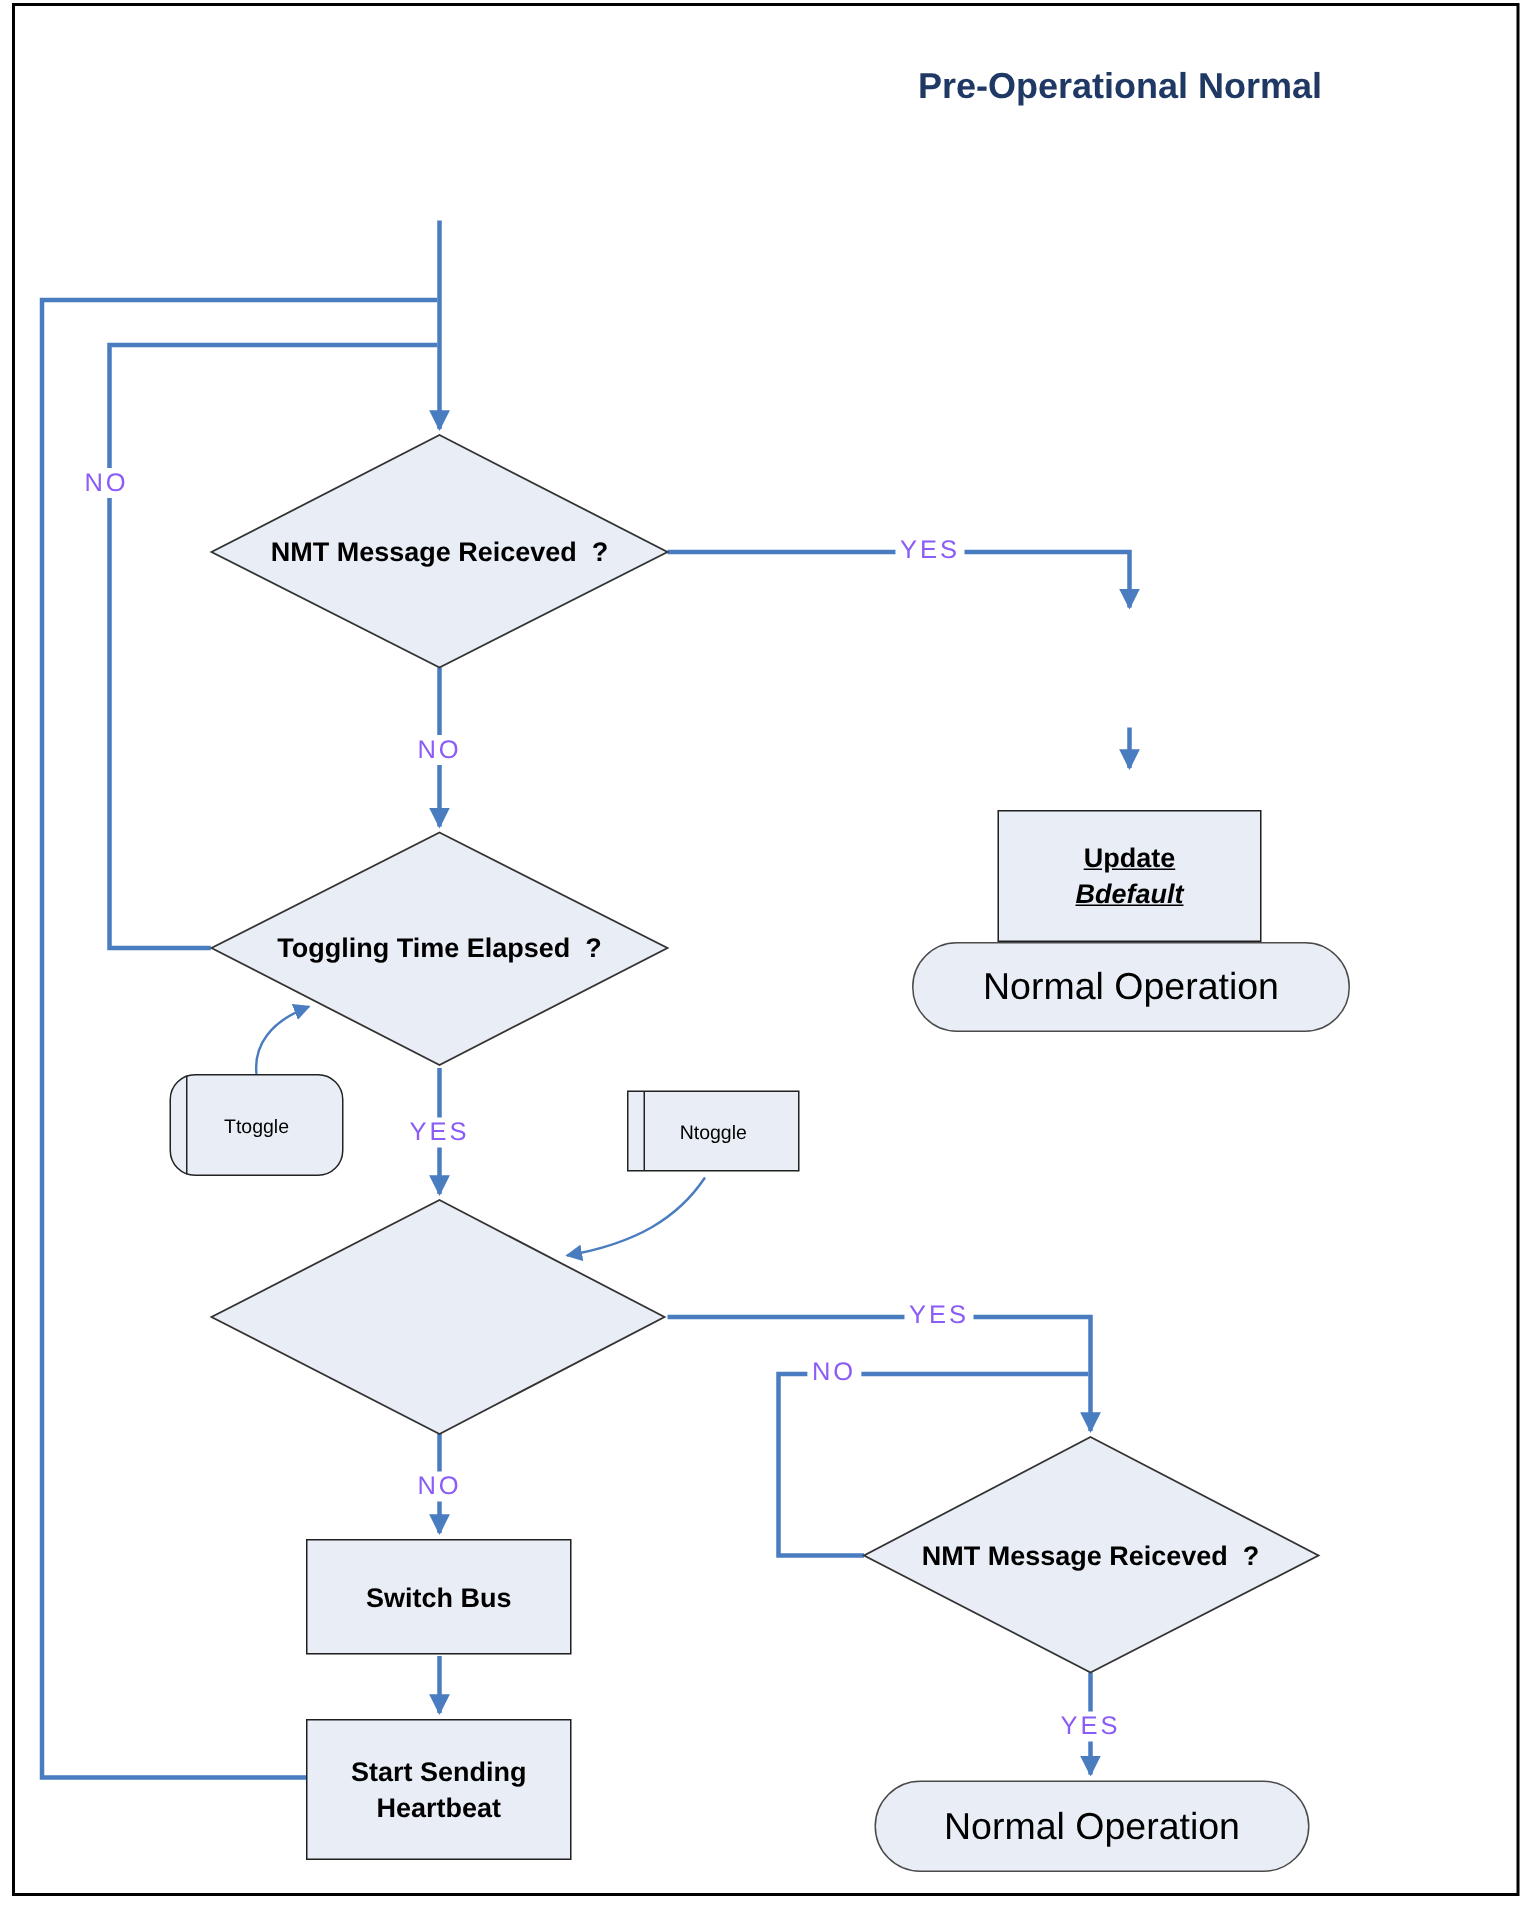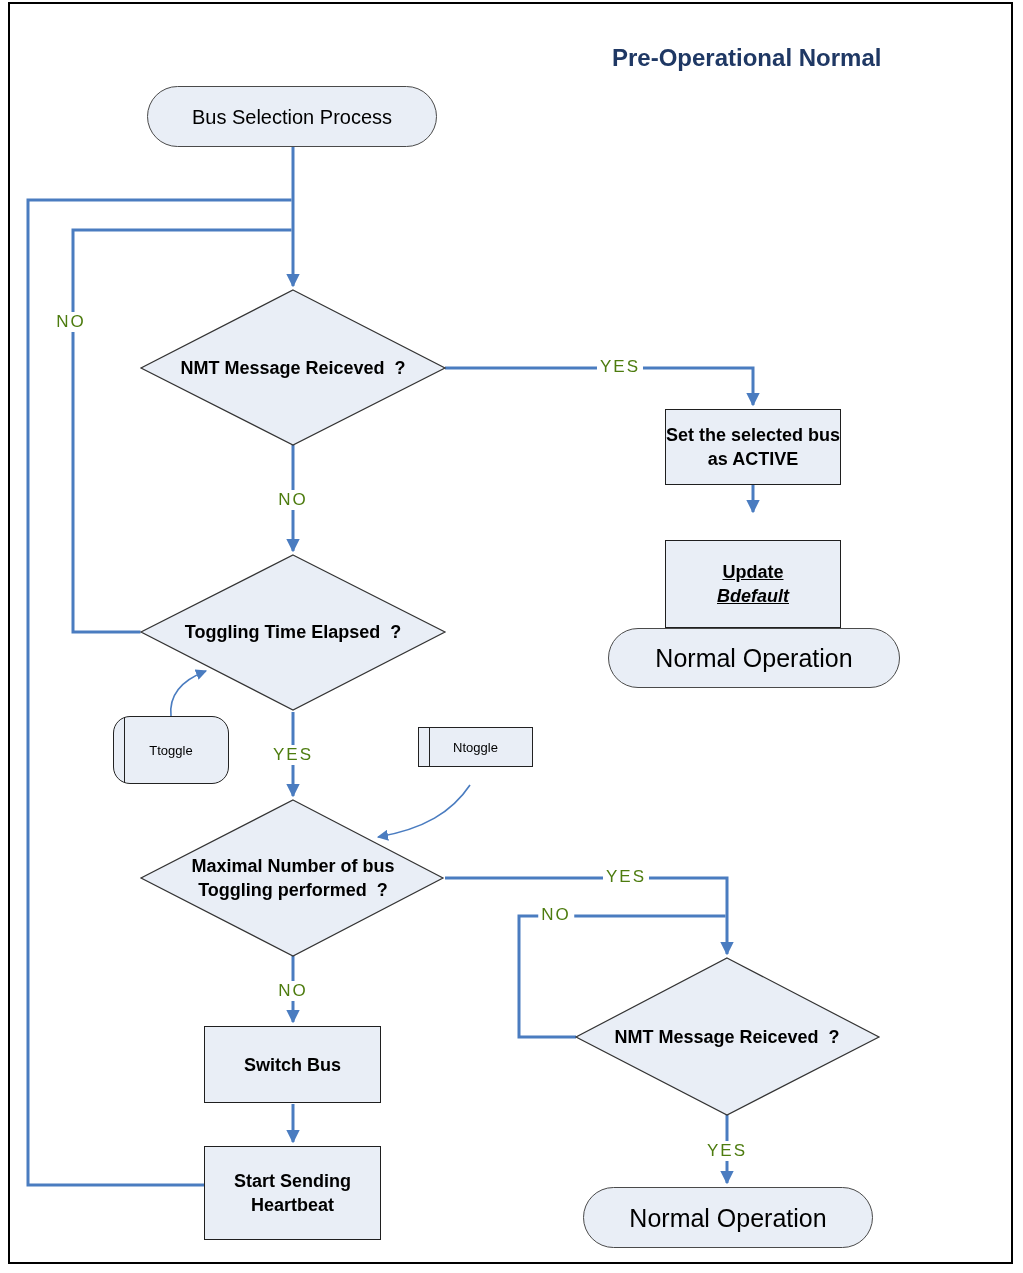--- a/index.html
+++ b/index.html
@@ -28,21 +28,21 @@
   .node-label{font-weight:bold;font-size:18px;line-height:24px;color:#000;white-space:pre;}
   .stadium .node-label{font-weight:normal;font-size:25px;}
   .start .node-label{font-weight:normal;font-size:20px;}
   .dtext{position:absolute;display:flex;flex-direction:column;align-items:center;
     justify-content:center;text-align:center;z-index:2;}
   .ref{border:1.4px solid #222;}
   .ref .node-label{font-weight:normal;font-size:13px;line-height:15px;}
   .ref-tab{position:absolute;left:10px;top:0;bottom:0;width:1.4px;background:#222;}
   .italic{font-style:italic;}
   .edge-label{position:absolute;transform:translate(-50%,-50%);background:#fff;
-    padding:0 3px;font-size:17px;letter-spacing:2px;color:#4d7c0f;
+    padding:0 3px;font-size:17px;letter-spacing:2px;color:#8b5cf6;
     white-space:pre;z-index:3;}
   .page-title{position:absolute;left:612px;top:44px;width:250px;text-align:center;
     font-size:24px;font-weight:bold;color:var(--title);z-index:2;white-space:pre;}
 </style>
 </head>
 <body>
 
 <div class="canvas">
   <div class="frame"></div>
 
@@ -73,44 +73,37 @@
     <path class="connector-thin" d="M470 785 C452 812 424 829 378 837" marker-end="url(#arrow-sm)"></path>
 
     <polygon class="decision" points="293,290 445,368 293,445 141,368"></polygon>
     <polygon class="decision" points="293,555 445,632 293,710 141,632"></polygon>
     <polygon class="decision" points="293,800 443,878 293,956 141,878"></polygon>
     <polygon class="decision" points="727,958 879,1037 727,1115 576,1037"></polygon>
   </svg>
 
   <div class="page-title">Pre-Operational Normal</div>
 
-  <div class="node stadium start" style="left:147px;top:86px;width:290px;height:61px;">
-    <span class="node-label">Bus Selection Process</span>
-  </div>
 
-  <div class="node box" style="left:665px;top:409px;width:176px;height:76px;">
-    <span class="node-label">Set the selected bus</span>
-    <span class="node-label">as ACTIVE</span>
-  </div>
 
   <div class="node box" style="left:665px;top:540px;width:176px;height:88px;text-decoration:underline;">
     <span class="node-label">Update</span>
     <span class="node-label italic">Bdefault</span>
   </div>
 
   <div class="node stadium" style="left:608px;top:628px;width:292px;height:60px;">
     <span class="node-label">Normal Operation</span>
   </div>
 
   <div class="node ref" style="left:113px;top:716px;width:116px;height:68px;border-radius:17px;">
     <div class="ref-tab"></div>
     <span class="node-label">Ttoggle</span>
   </div>
 
-  <div class="node ref" style="left:418px;top:727px;width:115px;height:40px;">
+  <div class="node ref" style="left:418px;top:727px;width:115px;height:54px;">
     <div class="ref-tab"></div>
     <span class="node-label">Ntoggle</span>
   </div>
 
   <div class="node box" style="left:204px;top:1026px;width:177px;height:77px;">
     <span class="node-label">Switch Bus</span>
   </div>
 
   <div class="node box" style="left:204px;top:1146px;width:177px;height:94px;">
     <span class="node-label">Start Sending</span>
@@ -120,24 +113,20 @@
   <div class="node stadium" style="left:583px;top:1187px;width:290px;height:61px;">
     <span class="node-label">Normal Operation</span>
   </div>
 
   <div class="dtext" style="left:163px;top:356px;width:260px;height:24px;">
     <span class="node-label">NMT Message Reiceved  ?</span>
   </div>
   <div class="dtext" style="left:163px;top:620px;width:260px;height:24px;justify-content:flex-end;">
     <span class="node-label">Toggling Time Elapsed  ?</span>
   </div>
-  <div class="dtext" style="left:163px;top:854px;width:260px;height:48px;">
-    <span class="node-label">Maximal Number of bus</span>
-    <span class="node-label">Toggling performed  ?</span>
-  </div>
   <div class="dtext" style="left:587px;top:1025px;width:280px;height:24px;">
     <span class="node-label">NMT Message Reiceved  ?</span>
   </div>
 
   <div class="edge-label" style="left:71px;top:322px;">NO</div>
   <div class="edge-label" style="left:620px;top:367px;">YES</div>
   <div class="edge-label" style="left:293px;top:500px;">NO</div>
   <div class="edge-label" style="left:293px;top:755px;">YES</div>
   <div class="edge-label" style="left:626px;top:877px;">YES</div>
   <div class="edge-label" style="left:293px;top:991px;">NO</div>

